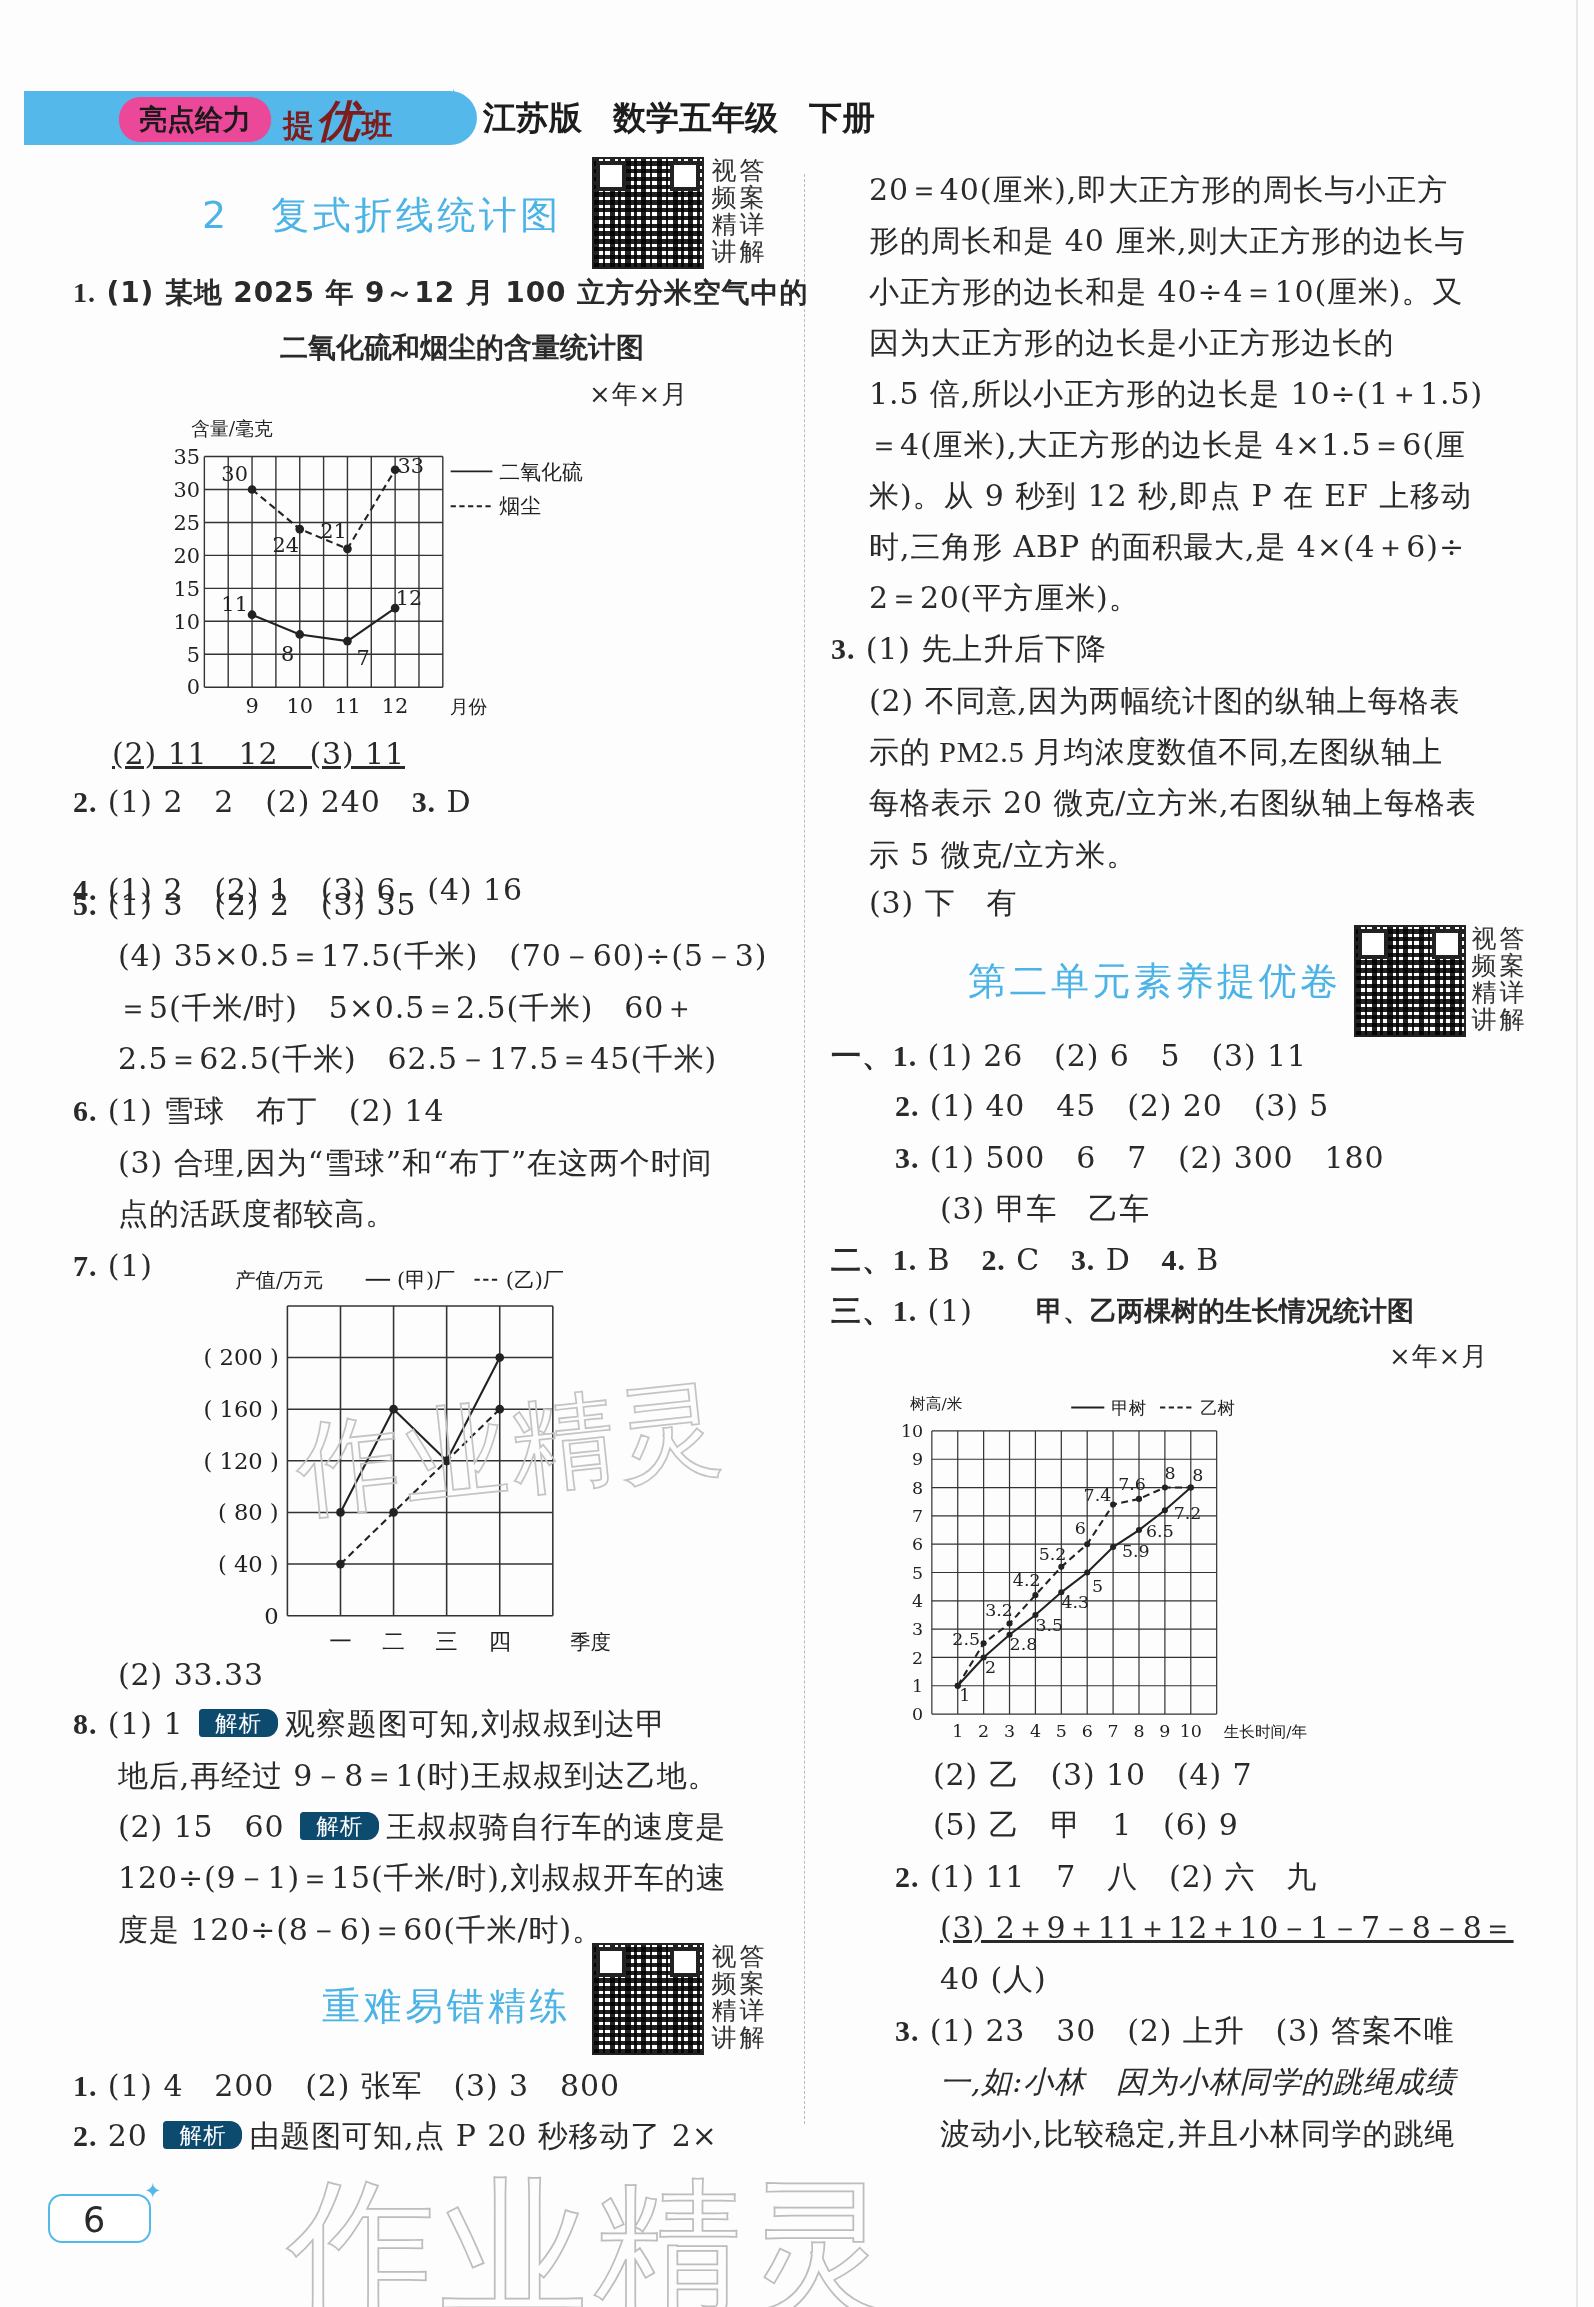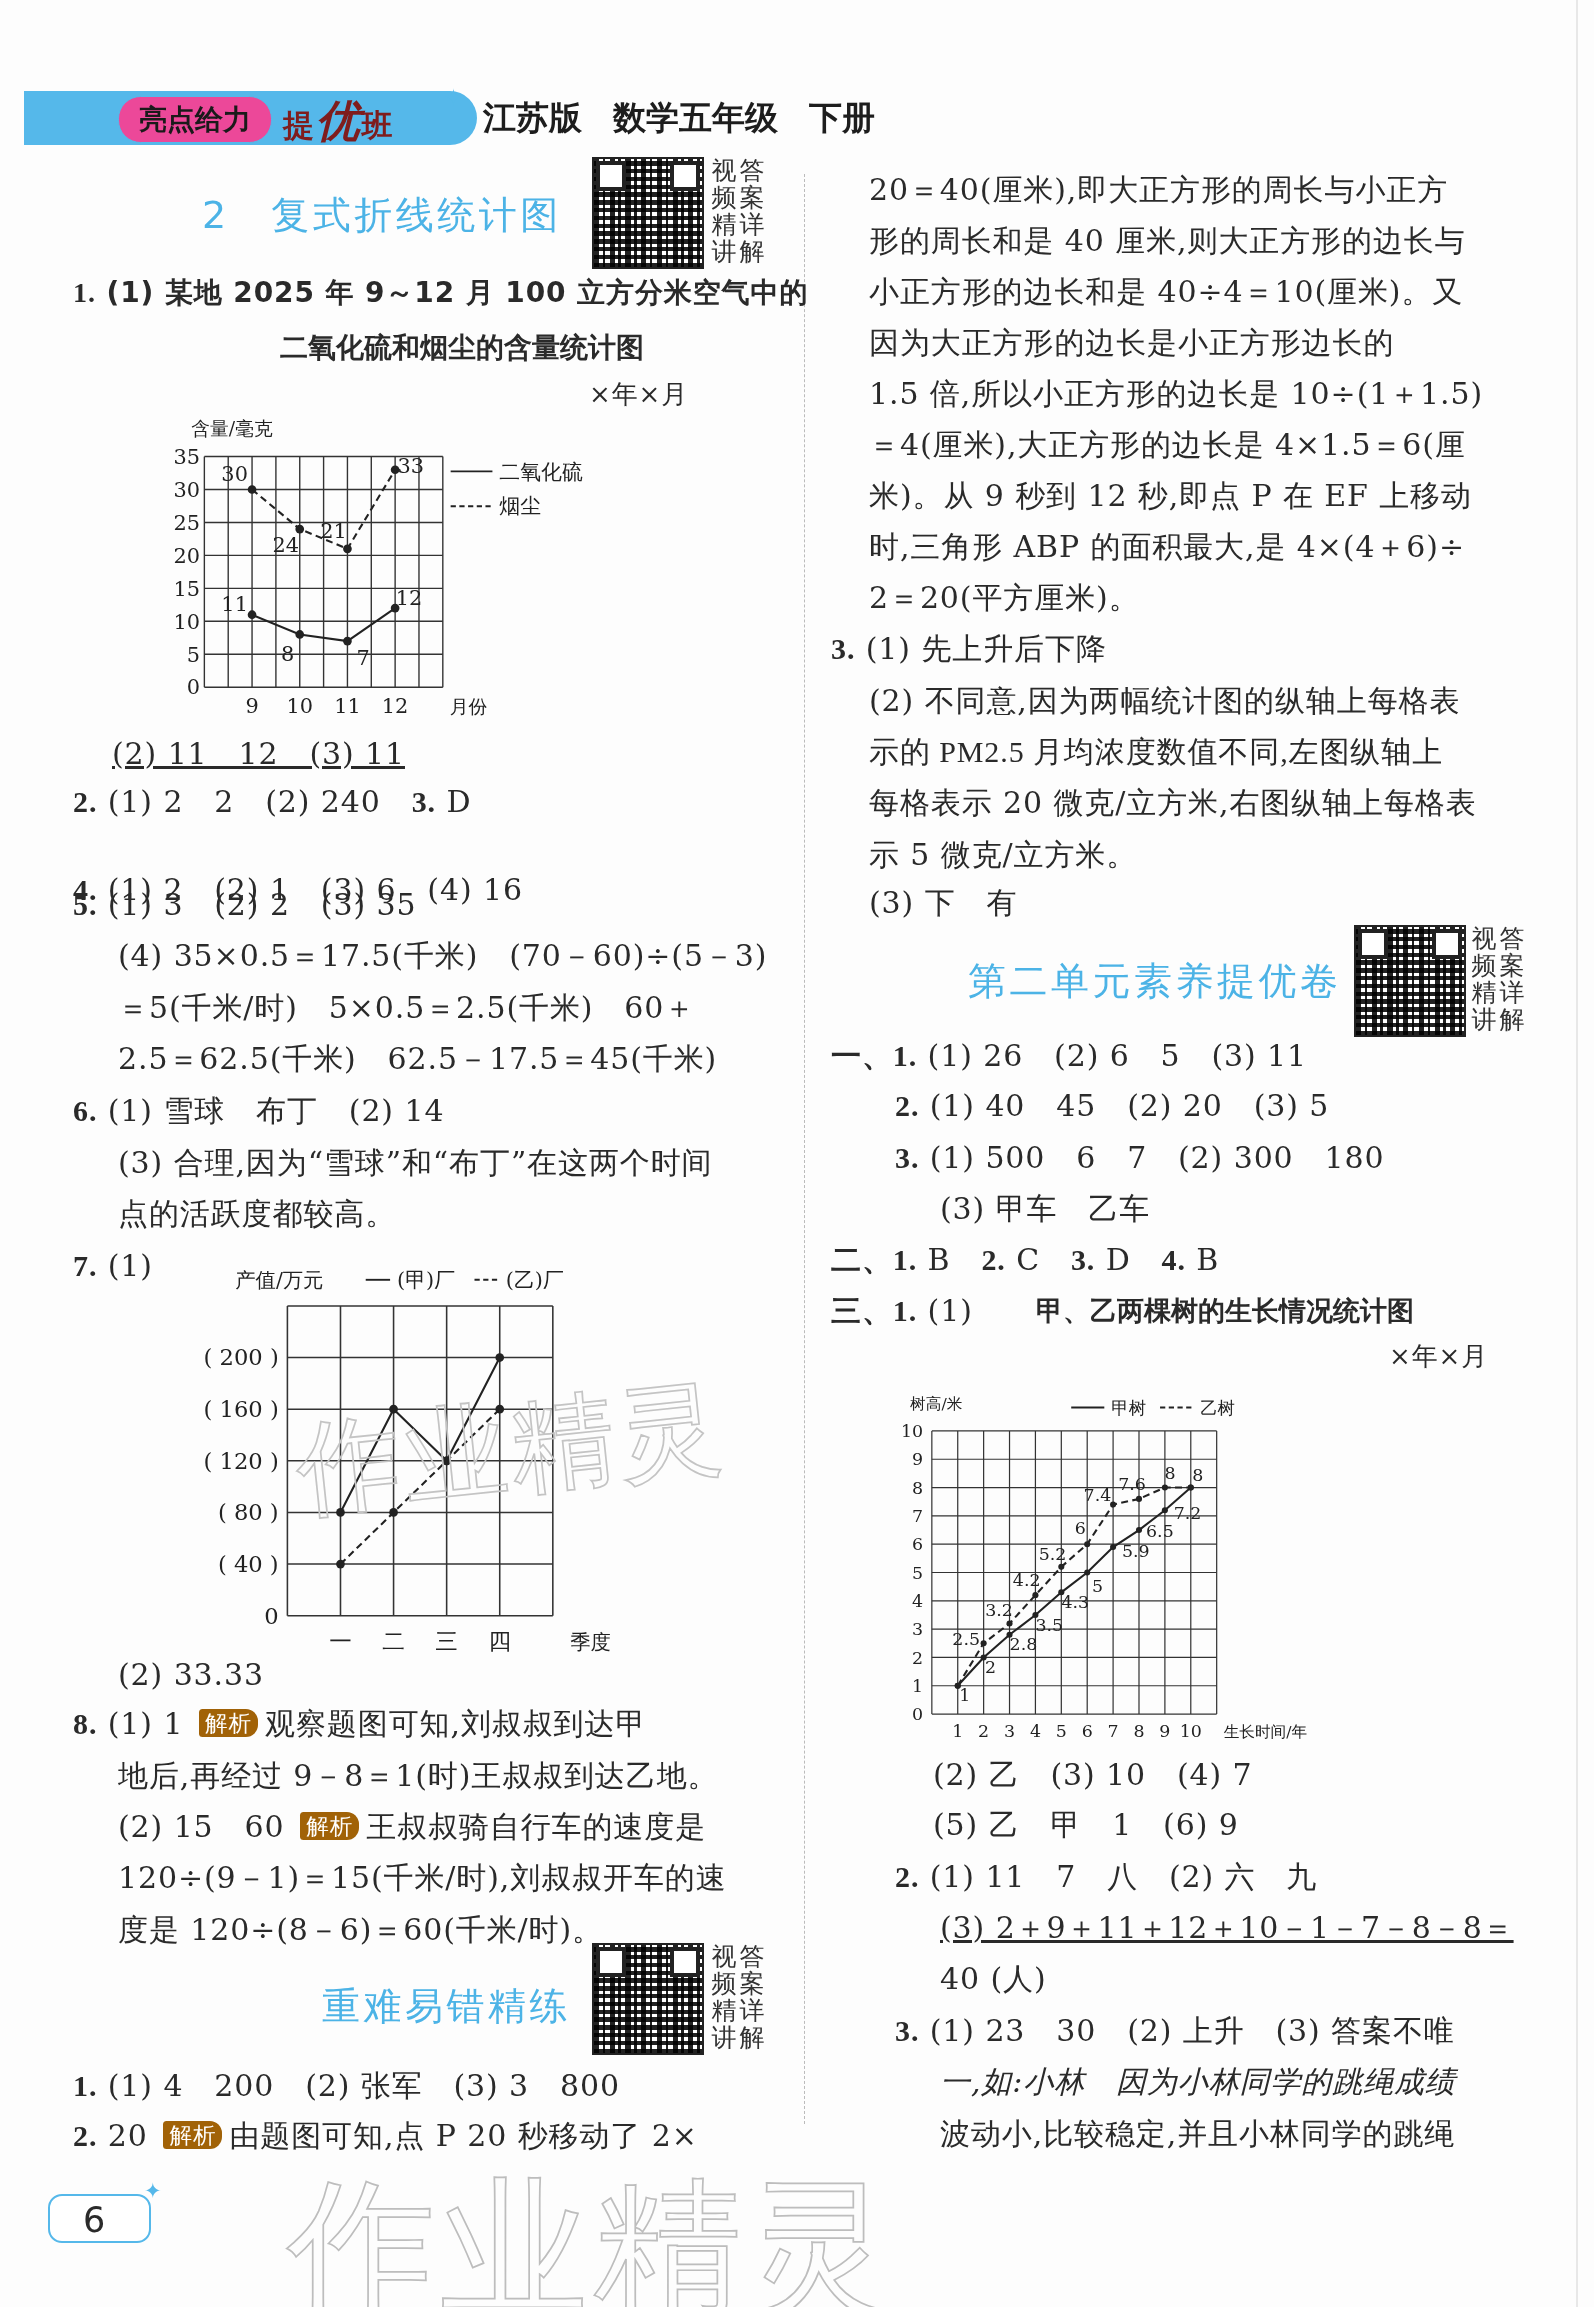--- a/index.html
+++ b/index.html
@@ -23,21 +23,21 @@
         repeating-linear-gradient(0deg,#222 0 4.4px,#fff 4.4px 7.8px); background-blend-mode:multiply; border:2.6px solid #222; }
   .qr::before,.qr::after { content:""; position:absolute; width:22.6px; height:22.6px; border:4.4px solid #222; background:#fff; }
   .qr::before { left:1.7px; top:1.7px; } .qr::after { right:1.7px; top:1.7px; }
   .qr-lbl { position:absolute; font-family:"DejaVu Sans",sans-serif; font-size:25px; line-height:27px; color:#333; width:56px; display:flex; flex-wrap:wrap; }
   .qr-lbl span { width:28px; text-align:center; }
   .divider { position:absolute; left:804px; top:174px; height:1950px; border-left:1.7px dashed #bbb; }
   
   .ln { position:absolute; font-size:30px; line-height:35px; white-space:nowrap; letter-spacing:0.9px; }
   .num { font-weight:bold; font-family:"Liberation Serif",serif; }
   .bold { font-family:"DejaVu Sans",sans-serif; font-weight:bold; }
-  .tag { display:inline-block; background:#a16207; color:#fff; font-family:"DejaVu Sans",sans-serif; font-size:22.6px; line-height:28px; padding:0 6px; border-radius:3.5px 12.2px 12.2px 3.5px; margin:0 7px 0 15.7px; vertical-align:2.6px; }
+  .tag { display:inline-block; background:#0c4a6e; color:#fff; font-family:"DejaVu Sans",sans-serif; font-size:22.6px; line-height:28px; padding:0 16px; border-radius:3.5px 12.2px 12.2px 3.5px; margin:0 7px 0 15.7px; vertical-align:2.6px; }
   .chart-cap { position:absolute; font-family:"DejaVu Sans",sans-serif; font-weight:bold; font-size:28px; }
   svg text { font-family:"DejaVu Serif","Liberation Serif",serif; fill:#222; }
   .pagenum { position:absolute; left:48px; top:2194px; width:103px; height:49px; border:2.6px solid #55b8ea; border-radius:14px; background:#fff;
              font-family:"DejaVu Sans",sans-serif; font-size:35px; line-height:49px; padding-left:33px; box-sizing:border-box; }
   .pagestar { position:absolute; left:144px; top:2179px; color:#55b8ea; font-size:21px; }
   .watermark { position:absolute; left:287px; top:2150px; font-family:"DejaVu Sans",sans-serif; font-size:148px; color:transparent; -webkit-text-stroke:1.7px #bdbdbd; letter-spacing:5.2px; }
   .watermark2 { position:absolute; left:296px; top:1380px; font-family:"DejaVu Sans",sans-serif; font-size:104px; color:transparent; -webkit-text-stroke:1.7px #c4c4c4; transform:rotate(-6deg); letter-spacing:3.5px; }
 </style>
 </head>
 <body>

